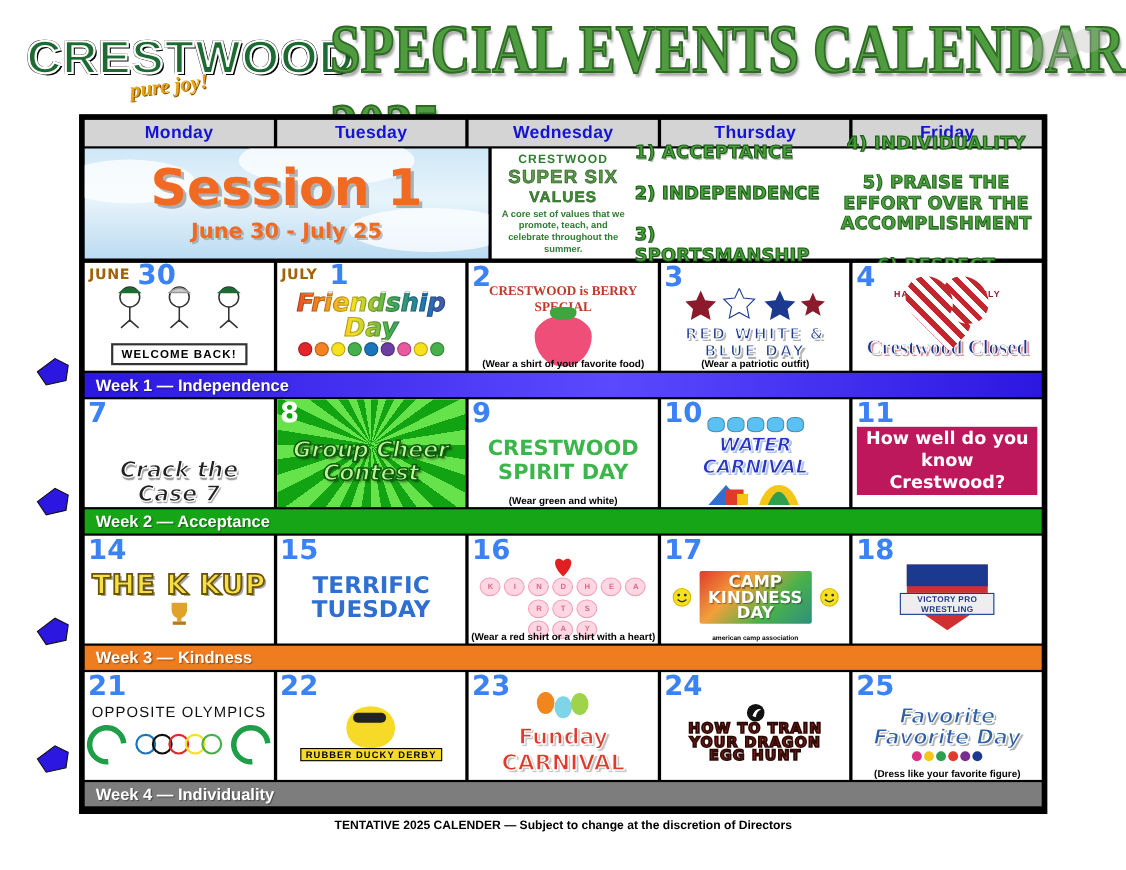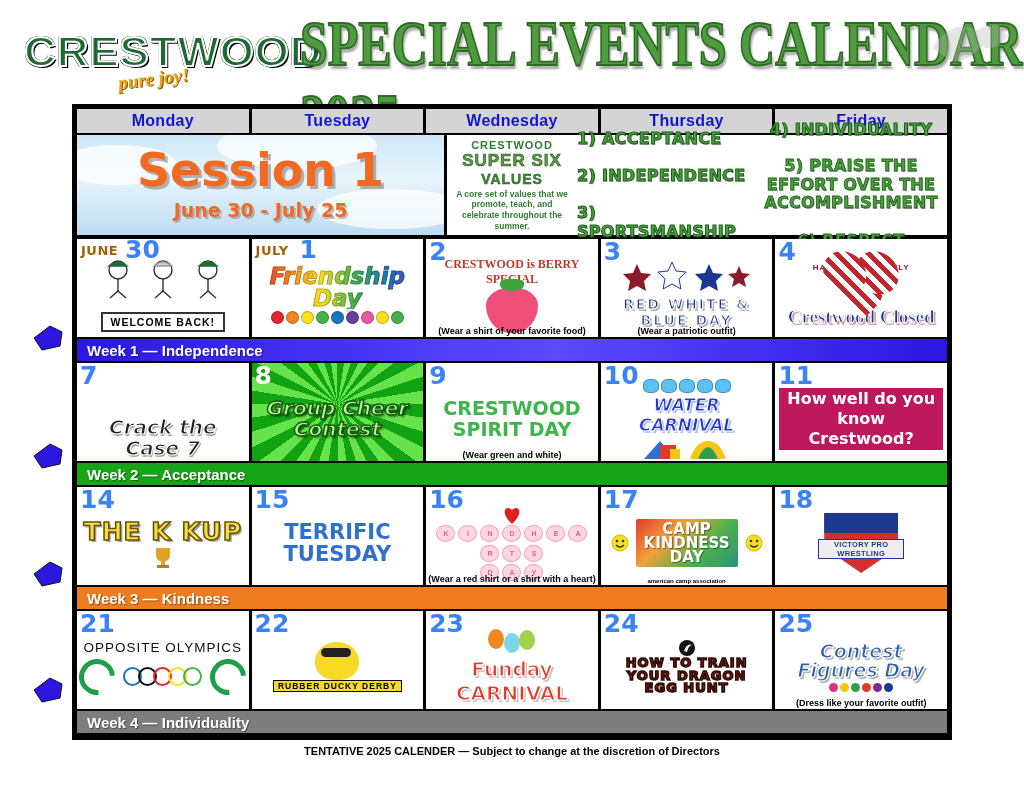--- a/index.html
+++ b/index.html
@@ -494,31 +494,31 @@
           <circle cx="10" cy="9" r="8" fill="#111"></circle>
           <path d="M7 12 q3 -8 8 -6 q-4 1 -5 7z" fill="#fff"></path>
         </svg>
         <div class="dragon" style="font-size:13px;max-width:150px;">HOW TO TRAIN YOUR DRAGON EGG HUNT</div>
       </div>
     </div>
 
     <div class="cell">
       <div class="num">25</div>
       <div class="art">
-        <div class="favfig">Contest Figures Day</div>
+        <div class="favfig">Favorite Favorite Day</div>
         <div class="figs" style="margin-top:3px;">
           <span class="fig" style="background:#d63384"></span>
             <span class="fig" style="background:#f5c518"></span>
           <span class="fig" style="background:#2f9e4f"></span>
             <span class="fig" style="background:#e03b2a"></span>
           <span class="fig" style="background:#7b2d8e"></span>
             <span class="fig" style="background:#1b3a8f"></span>
         </div>
       </div>
-      <div class="note">(Dress like your favorite outfit)</div>
+      <div class="note">(Dress like your favorite figure)</div>
     </div>
   </div>
   <div class="weekband" style="background:#7d7d7d;">Week 4 — Individuality</div>
 </div>
 
 <svg class="tag" style="top:320px;" viewBox="0 0 36 34">
   <path d="M4 18 L20 6 L32 12 L30 26 L12 30 Z" fill="#2b17e0" stroke="#111"></path>
 </svg>
 <svg class="tag" style="top:438px;" viewBox="0 0 36 34">
   <path d="M4 18 L20 6 L32 12 L30 26 L12 30 Z" fill="#2b17e0" stroke="#111"></path>

